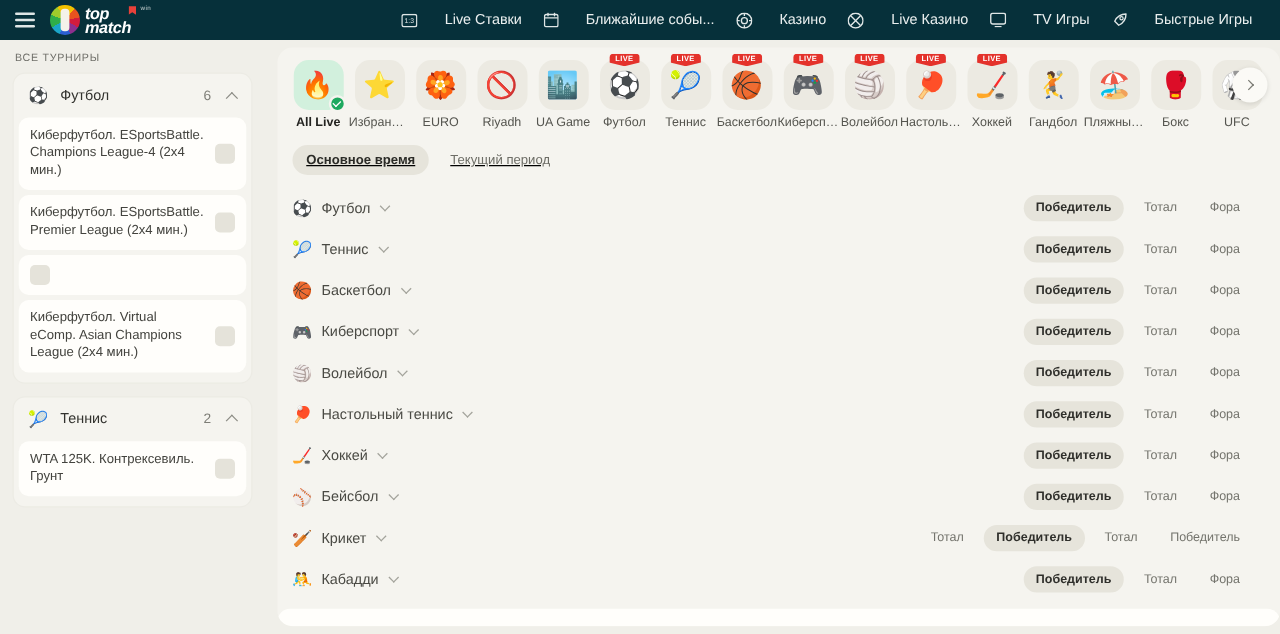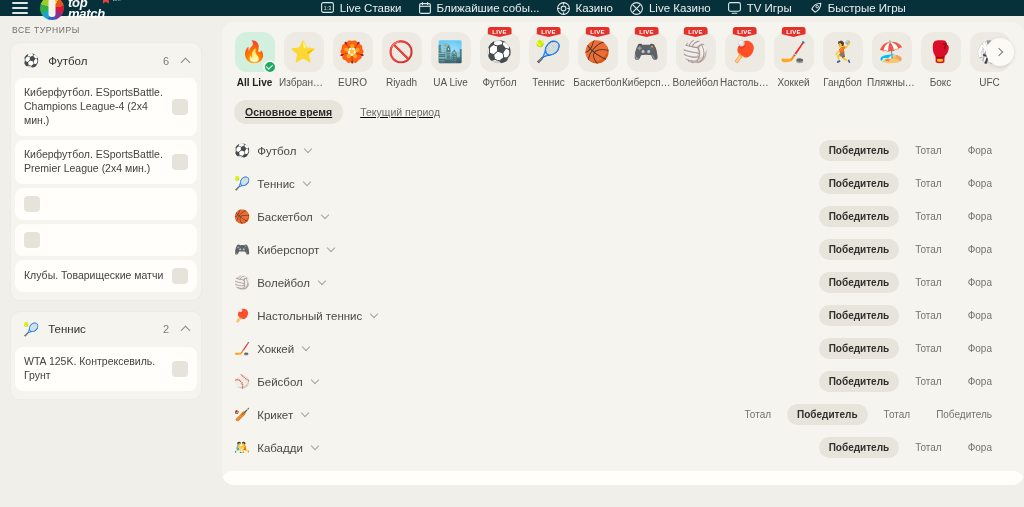--- a/index.html
+++ b/index.html
@@ -5,21 +5,21 @@
   * { box-sizing: border-box; margin: 0; padding: 0; }
   html, body {
     width: 1024px; height: 507px;
     overflow: hidden;
     font-family: "Liberation Sans", sans-serif;
     background: #f0efe9;
   }
 
   
   .topbar {
-    height: 16px; width: 1024px;
+    height: 32px; width: 1024px;
     background: #06303a;
     display: flex; align-items: center;
     position: relative;
   }
   .burger {
     width: 16px; height: 12px; margin-left: 12px; margin-right: 12px;
     display: flex; flex-direction: column; justify-content: space-between;
     cursor: pointer;
   }
   .burger i { display: block; height: 2px; background: #dfe6e6; border-radius: 1px; }
@@ -49,21 +49,21 @@
     position: absolute; right: 12px; top: 0px; width: 6px; height: 7px;
     background: #e8413a; clip-path: polygon(0 0, 100% 0, 100% 100%, 50% 72%, 0 100%);
   }
   .logo-win {
     position: absolute; right: 0px; top: 0px;
     color: #cfd8d8; font-size: 5px; letter-spacing: 0.3px;
   }
 
   .nav { display: flex; align-items: center; gap: 17px; margin-left: 200px; }
   .nav-item {
-    display: flex; gap: 6px;
+    display: flex; align-items: center; gap: 22px;
     color: #e9eeee; font-size: 11.5px; cursor: pointer; white-space: nowrap;
   }
   .nav-item svg { display: block; }
 
   
   .body { display: flex; width: 1024px; height: 410px; background: #f0efe9; }
 
   
   .sidebar {
     width: 212px; height: 475px; flex: 0 0 212px;
@@ -293,24 +293,21 @@
             <span class="cbx"></span>
           </div>
           <div class="tourney">
             <span class="tourney-name">Киберфутбол. ESportsBattle. Premier League (2x4 мин.)</span>
             <span class="cbx"></span>
           </div>
           <div class="tourney">
             <span class="cbx"></span>
           </div>
           <div class="tourney">
-            <span class="cbx"></span>
-          </div>
-          <div class="tourney">
-            <span class="tourney-name">Клубы. Товарищеские матчи</span>
+            <span class="tourney-name">Киберфутбол. Virtual eComp. Asian Champions League (2x4 мин.)</span>
             <span class="cbx"></span>
           </div>
         </div>
         <div class="sport-group">
           <div class="sport-head">
             <span class="emo">🎾</span>
             <span class="nm">Теннис</span>
             <span class="ct">2</span>
             <span class="chev-up"></span>
           </div>
@@ -337,21 +334,21 @@
           <div class="cat">
             <span class="cat-ico">🏵️</span>
             <span class="cat-lbl">EURO</span>
           </div>
           <div class="cat">
             <span class="cat-ico">🚫</span>
             <span class="cat-lbl">Riyadh</span>
           </div>
           <div class="cat">
             <span class="cat-ico">🏙️</span>
-            <span class="cat-lbl">UA Live</span>
+            <span class="cat-lbl">UA Game</span>
           </div>
           <div class="cat">
             <span class="live-tag">LIVE</span>
             <span class="cat-ico">⚽</span>
             <span class="cat-lbl">Футбол</span>
           </div>
           <div class="cat">
             <span class="live-tag">LIVE</span>
             <span class="cat-ico">🎾</span>
             <span class="cat-lbl">Теннис</span>

